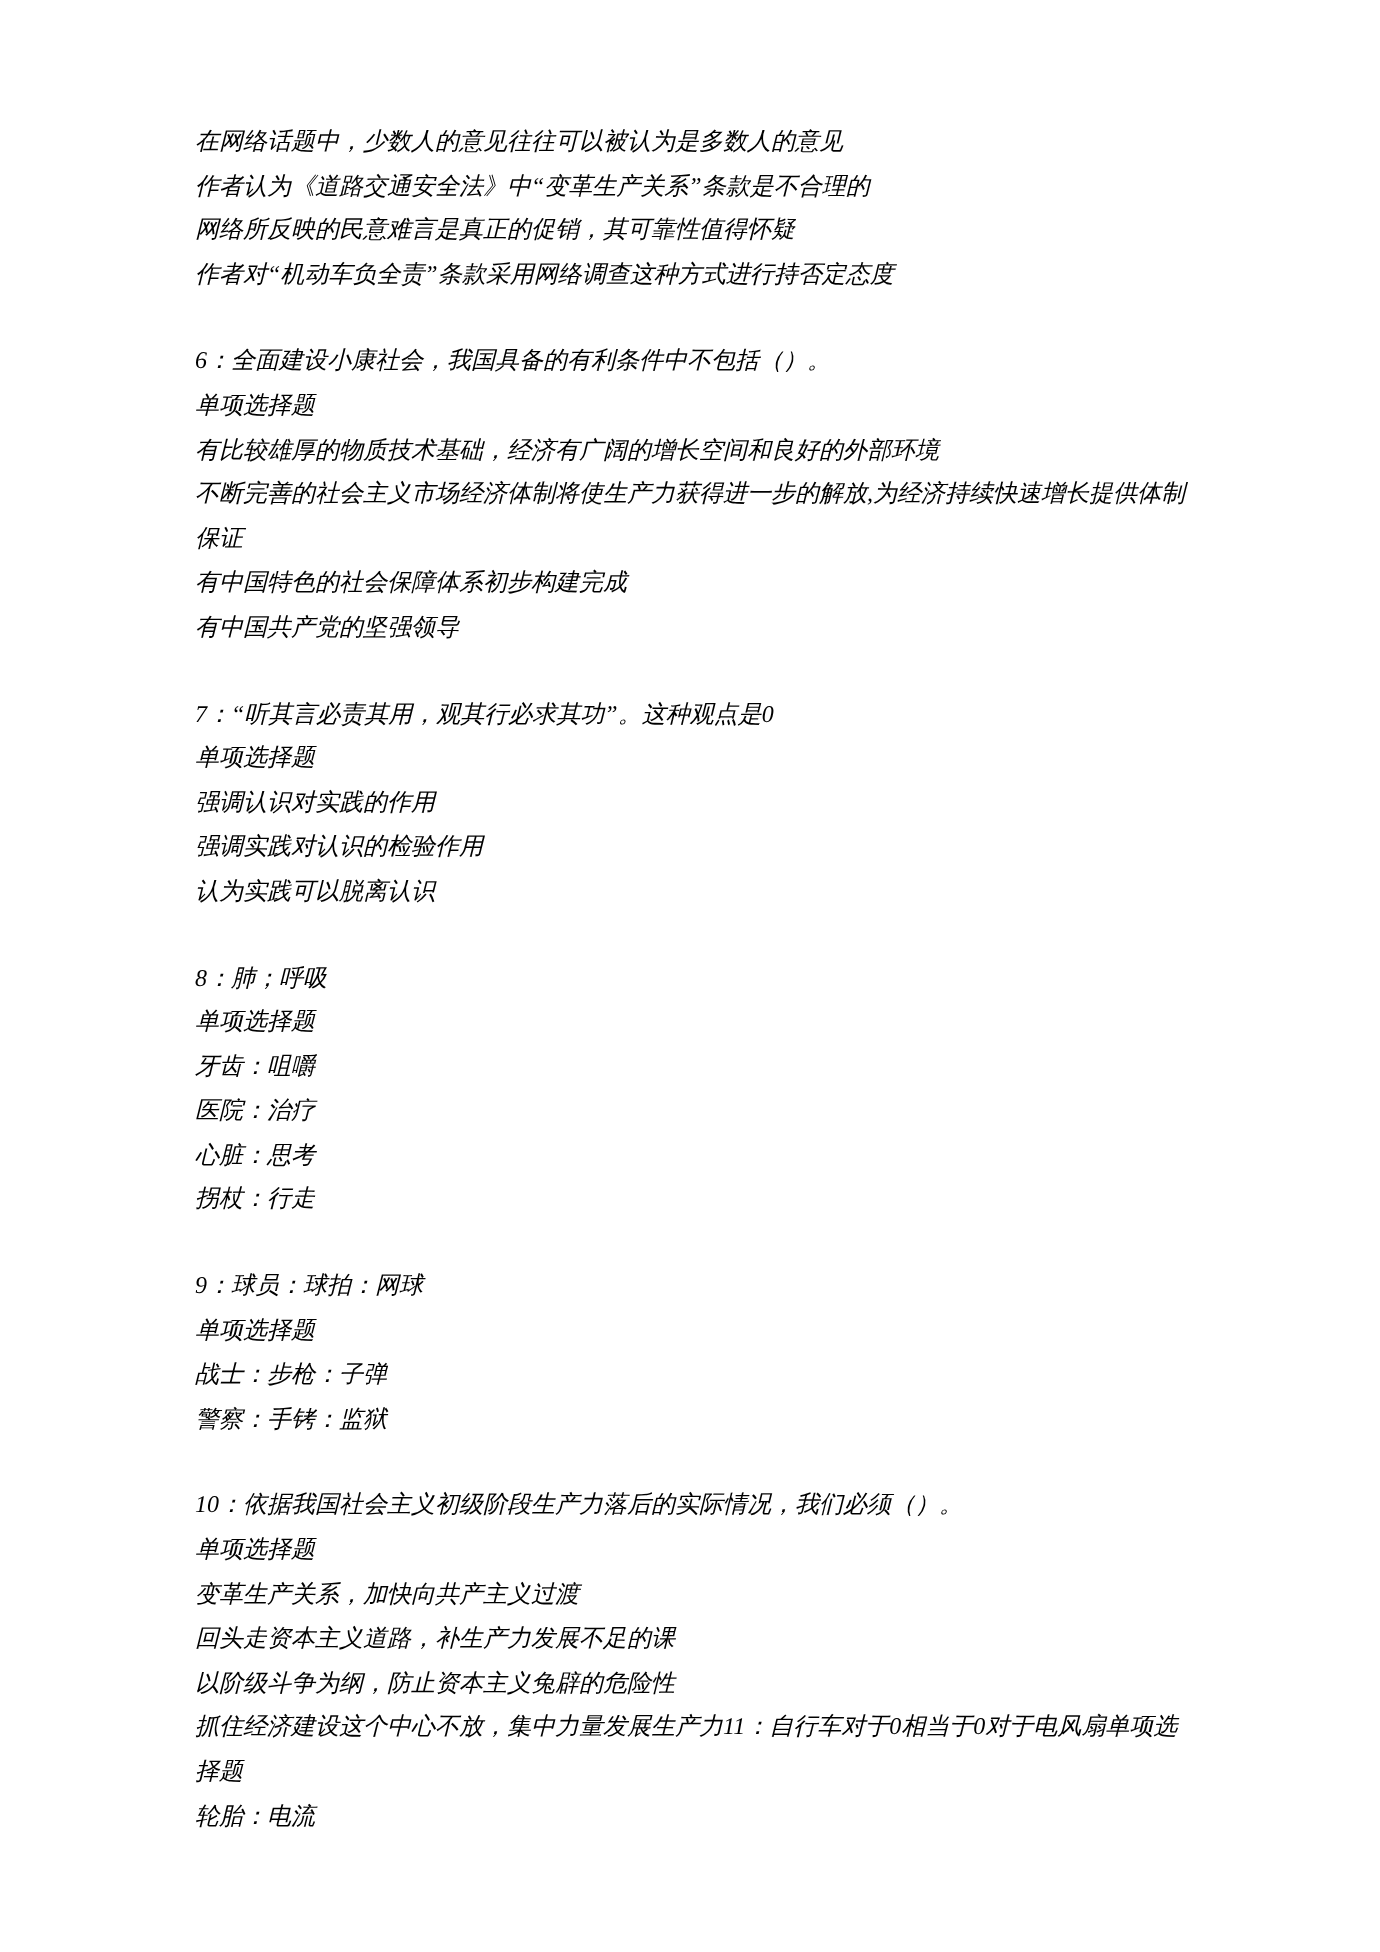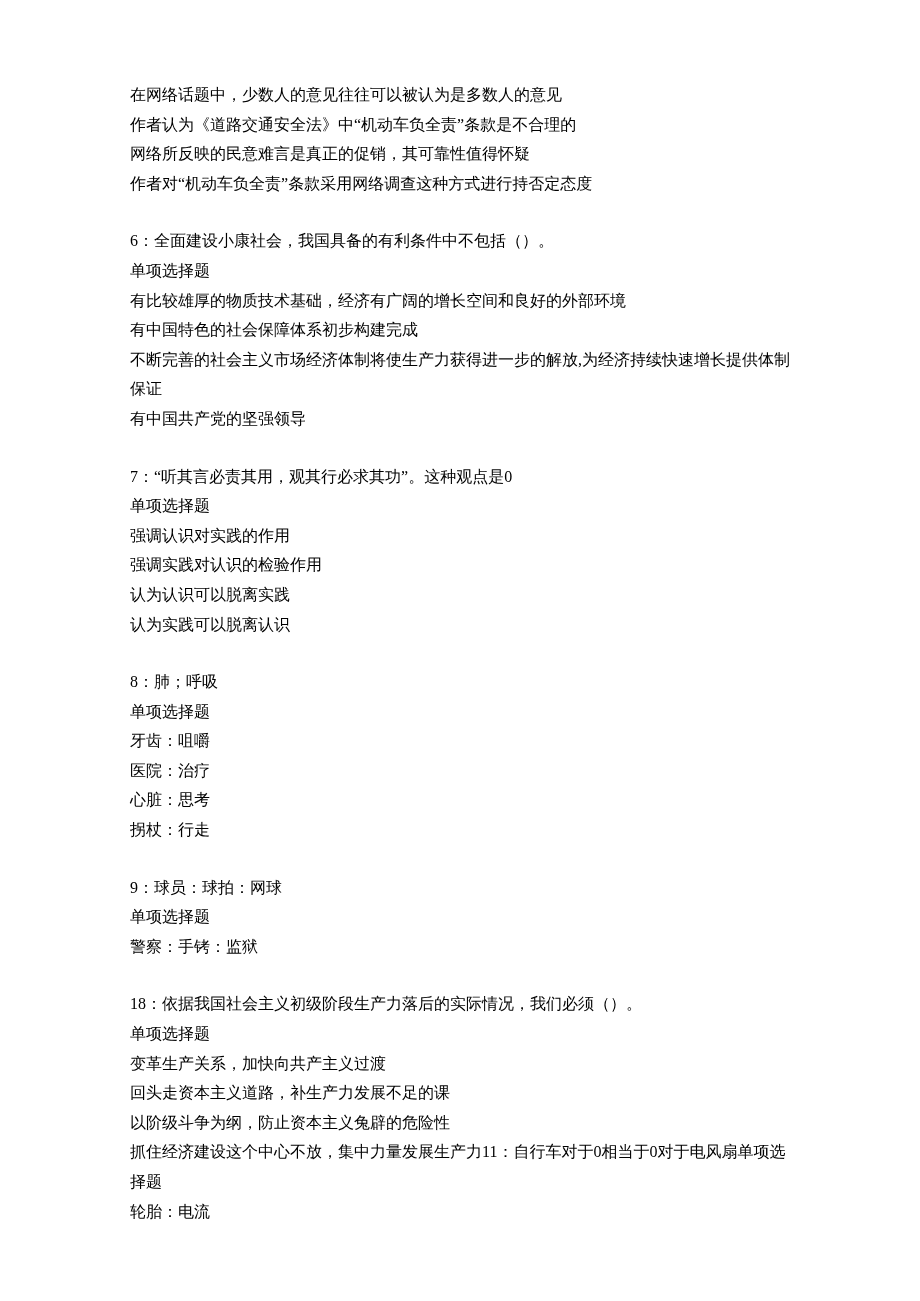--- a/index.html
+++ b/index.html
@@ -15,78 +15,79 @@
     width: 920px;
     min-height: 1301px;
     box-sizing: border-box;
     padding: 80px 130px 60px 130px;
   }
   .block {
     margin-bottom: 28px;
   }
   .line {
     white-space: normal;
+    font-style: italic;
   }
 </style>
 </head>
 <body>
 
 <div class="page">
 
   <div class="block">
     <div class="line">在网络话题中，少数人的意见往往可以被认为是多数人的意见</div>
-    <div class="line">作者认为《道路交通安全法》中“机动车负全责”条款是不合理的</div>
+    <div class="line">作者认为《道路交通安全法》中“变革生产关系”条款是不合理的</div>
     <div class="line">网络所反映的民意难言是真正的促销，其可靠性值得怀疑</div>
     <div class="line">作者对“机动车负全责”条款采用网络调查这种方式进行持否定态度</div>
   </div>
 
   <div class="block">
     <div class="line">
       <span>6：</span><span>全面建设小康社会，我国具备的有利条件中不包括（）。</span>
     </div>
     <div class="line">单项选择题</div>
     <div class="line">有比较雄厚的物质技术基础，经济有广阔的增长空间和良好的外部环境</div>
+    <div class="line">不断完善的社会主义市场经济体制将使生产力获得进一步的解放,为经济持续快速增长提供体制保证</div>
     <div class="line">有中国特色的社会保障体系初步构建完成</div>
-    <div class="line">不断完善的社会主义市场经济体制将使生产力获得进一步的解放,为经济持续快速增长提供体制保证</div>
     <div class="line">有中国共产党的坚强领导</div>
   </div>
 
   <div class="block">
     <div class="line">
       <span>7：</span><span>“听其言必责其用，观其行必求其功”。这种观点是0</span>
     </div>
     <div class="line">单项选择题</div>
     <div class="line">强调认识对实践的作用</div>
     <div class="line">强调实践对认识的检验作用</div>
-    <div class="line">认为认识可以脱离实践</div>
     <div class="line">认为实践可以脱离认识</div>
   </div>
 
   <div class="block">
     <div class="line">
       <span>8：</span><span>肺；呼吸</span>
     </div>
     <div class="line">单项选择题</div>
     <div class="line">牙齿：咀嚼</div>
     <div class="line">医院：治疗</div>
     <div class="line">心脏：思考</div>
     <div class="line">拐杖：行走</div>
   </div>
 
   <div class="block">
     <div class="line">
       <span>9：</span><span>球员：球拍：网球</span>
     </div>
     <div class="line">单项选择题</div>
+    <div class="line">战士：步枪：子弹</div>
     <div class="line">警察：手铐：监狱</div>
   </div>
 
   <div class="block">
     <div class="line">
-      <span>18：</span><span>依据我国社会主义初级阶段生产力落后的实际情况，我们必须（）。</span>
+      <span>10：</span><span>依据我国社会主义初级阶段生产力落后的实际情况，我们必须（）。</span>
     </div>
     <div class="line">单项选择题</div>
     <div class="line">变革生产关系，加快向共产主义过渡</div>
     <div class="line">回头走资本主义道路，补生产力发展不足的课</div>
     <div class="line">以阶级斗争为纲，防止资本主义兔辟的危险性</div>
     <div class="line">抓住经济建设这个中心不放，集中力量发展生产力11：自行车对于0相当于0对于电风扇单项选择题</div>
     <div class="line">轮胎：电流</div>
   </div>
 
 </div>

